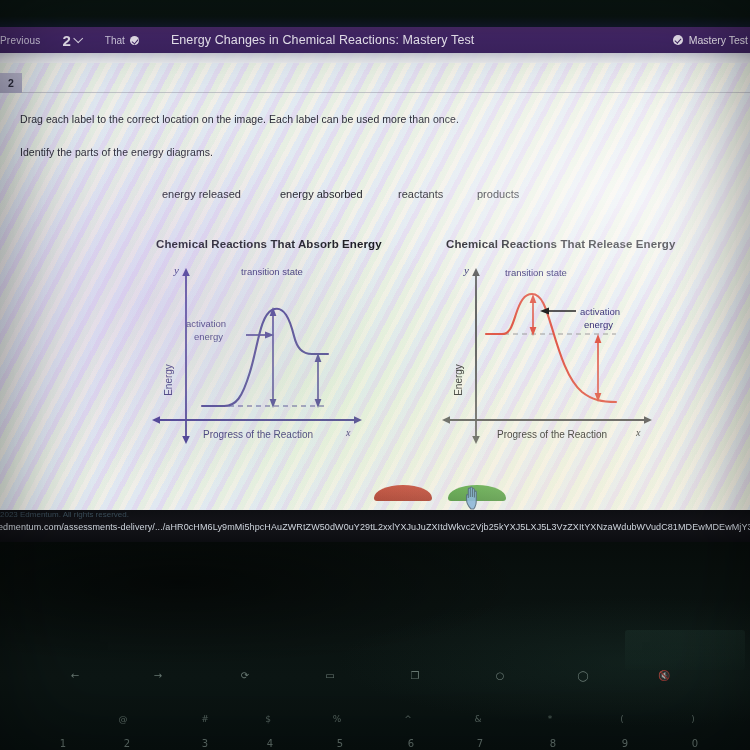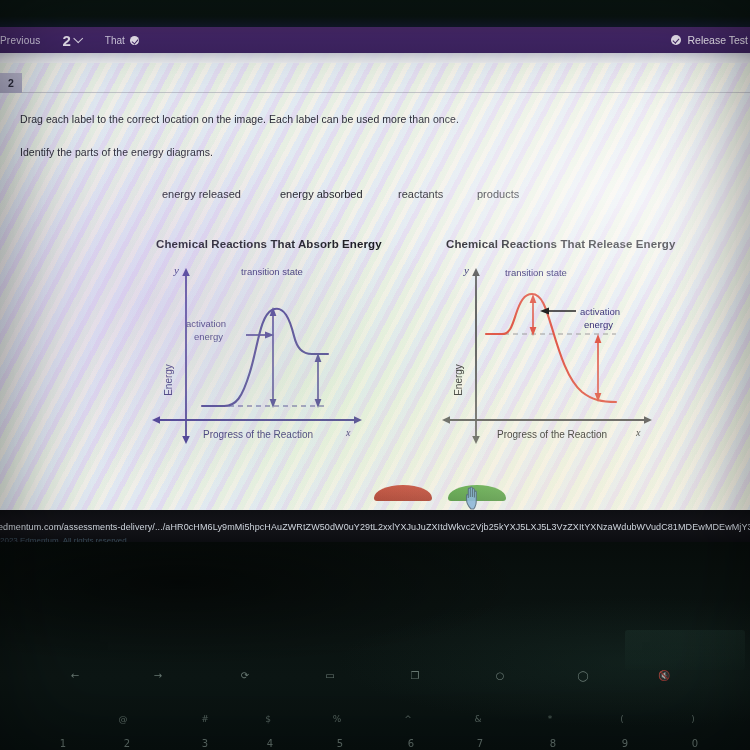--- a/index.html
+++ b/index.html
@@ -132,21 +132,21 @@
   .cursor-hand { position:absolute; }
 
   
   .footer {
     position:absolute; left:0; top:510px; width:750px; height:32px;
     background:linear-gradient(180deg,#0e0f13 0%,#141419 50%,#0c0d11 100%);
     overflow:hidden;
   }
   .copyright {
     position:absolute; left:0px; top:0px; font-size:8px;
-    color:#4f6a7a; white-space:nowrap; opacity:.65;margin-top:26px;
+    color:#4f6a7a; white-space:nowrap; opacity:.65;
   }
   .urltext {
     position:absolute; left:-2px; top:12px; font-size:9px;
     color:#cfd6de; white-space:nowrap; letter-spacing:.1px;
   }
 
   
   .laptop {
     position:absolute; left:0; top:542px; width:750px; height:208px;
     background:linear-gradient(180deg,#070d0b 0%,#0a1210 30%,#0c1614 65%,#081110 100%);
@@ -185,23 +185,24 @@
   <div class="header">
     <div class="hdr-prev">Previous</div>
     <div class="hdr-qnum">
       <span>2</span>
       <span class="chev"></span>
     </div>
     <div class="hdr-next">
       <span>That</span>
       <span class="dot-icon"></span>
     </div>
+    <div class="hdr-title">Energy Changes in Chemical Reactions: Mastery Test</div>
     <div class="hdr-submit">
       <span class="check-icon"></span>
-      <span>Release Test</span>
+      <span>Mastery Test</span>
     </div>
   </div>
 
   <div class="screen">
     <div class="hband"></div>
 
     <div class="qtab">2</div>
     <div class="qtab-rule"></div>
 
     <div class="instr instr1">Drag each label to the correct location on the image. Each label can be used more than once.</div>

